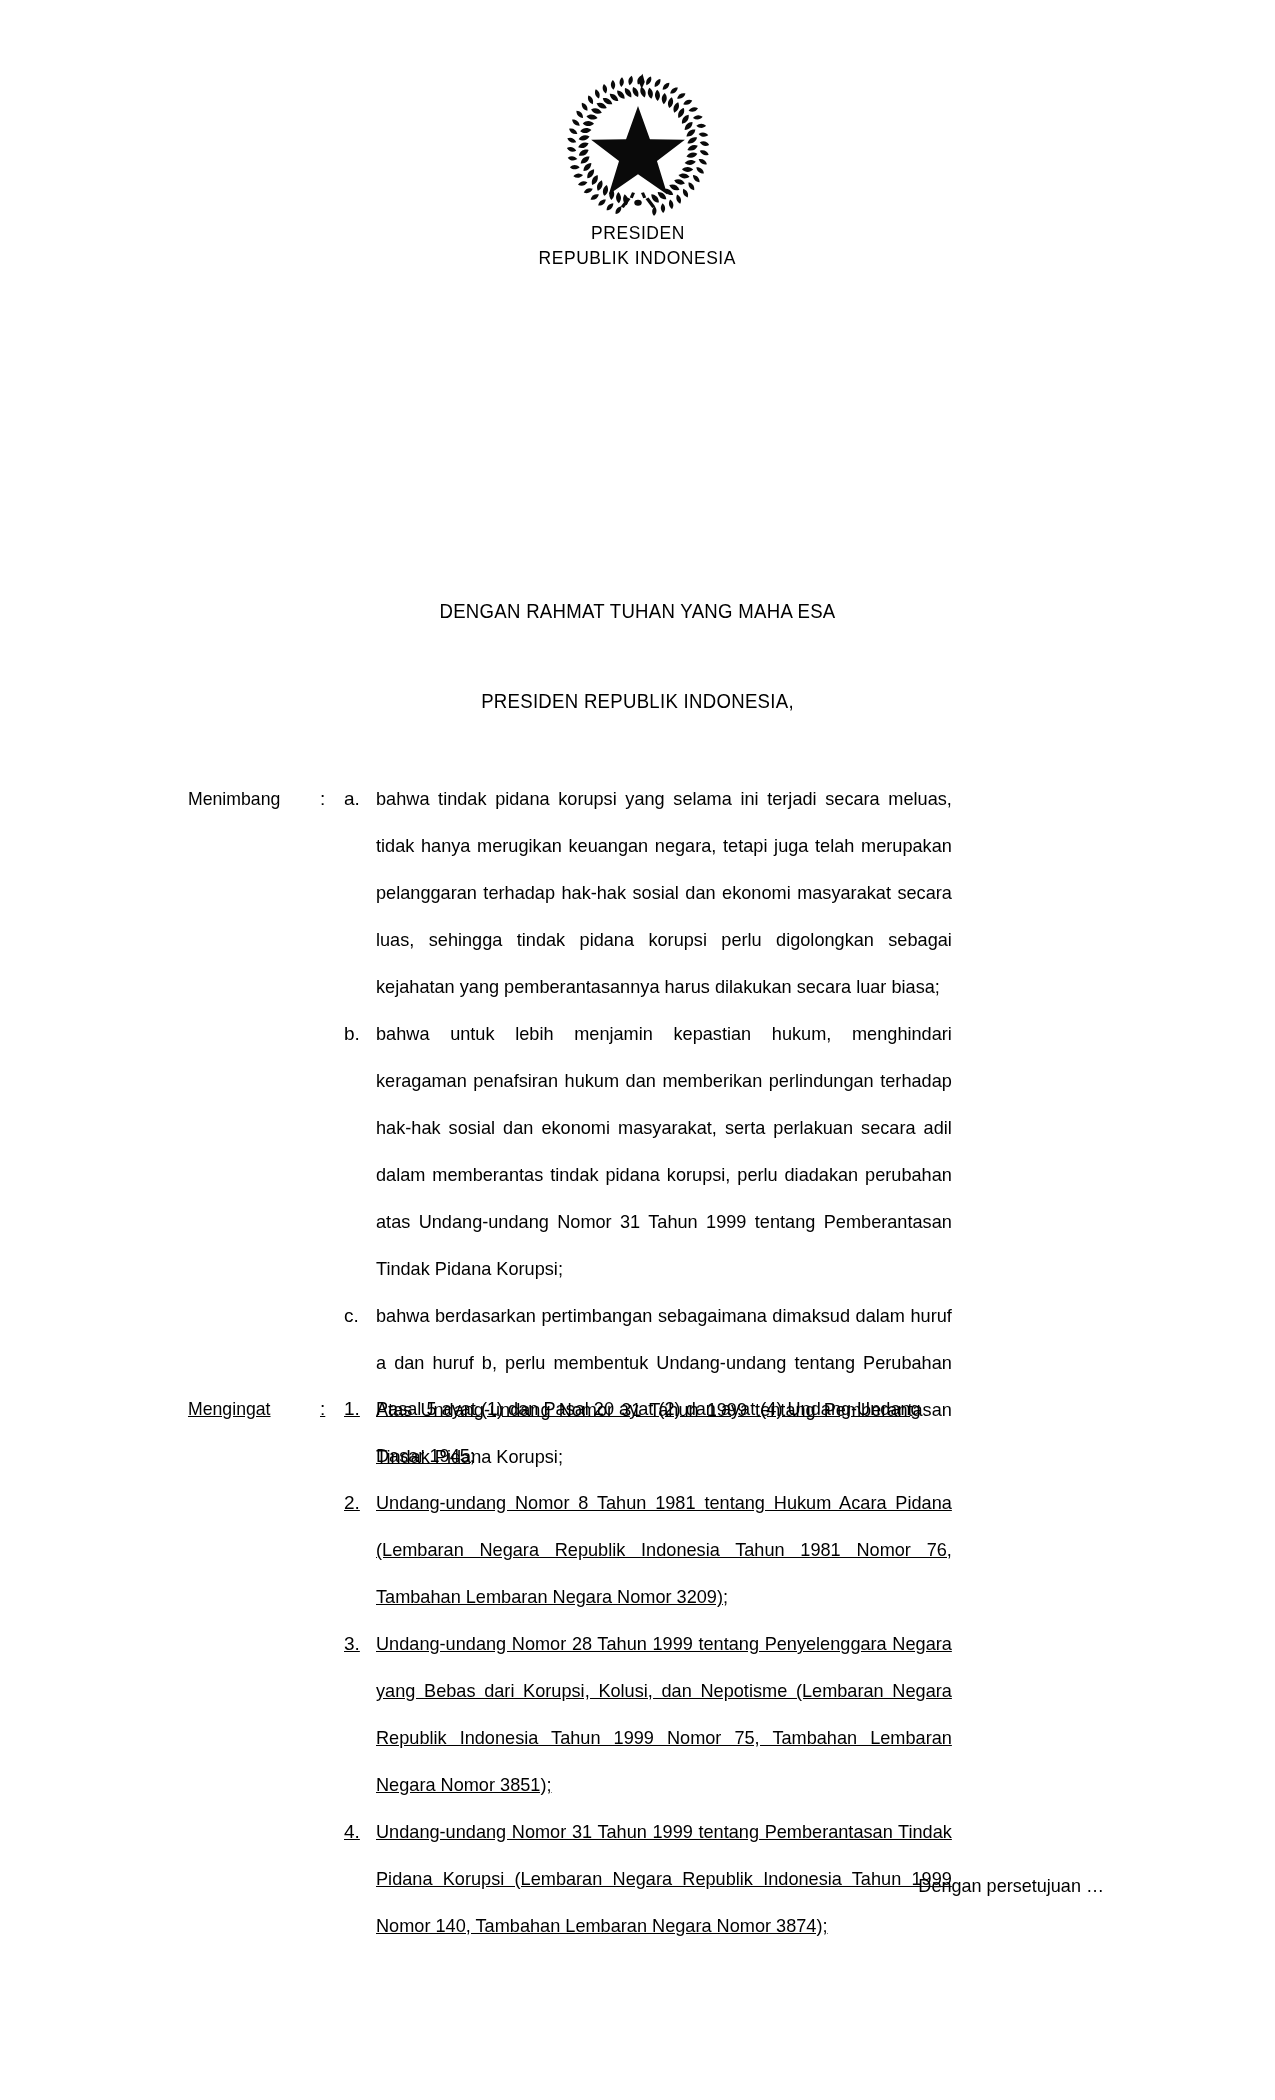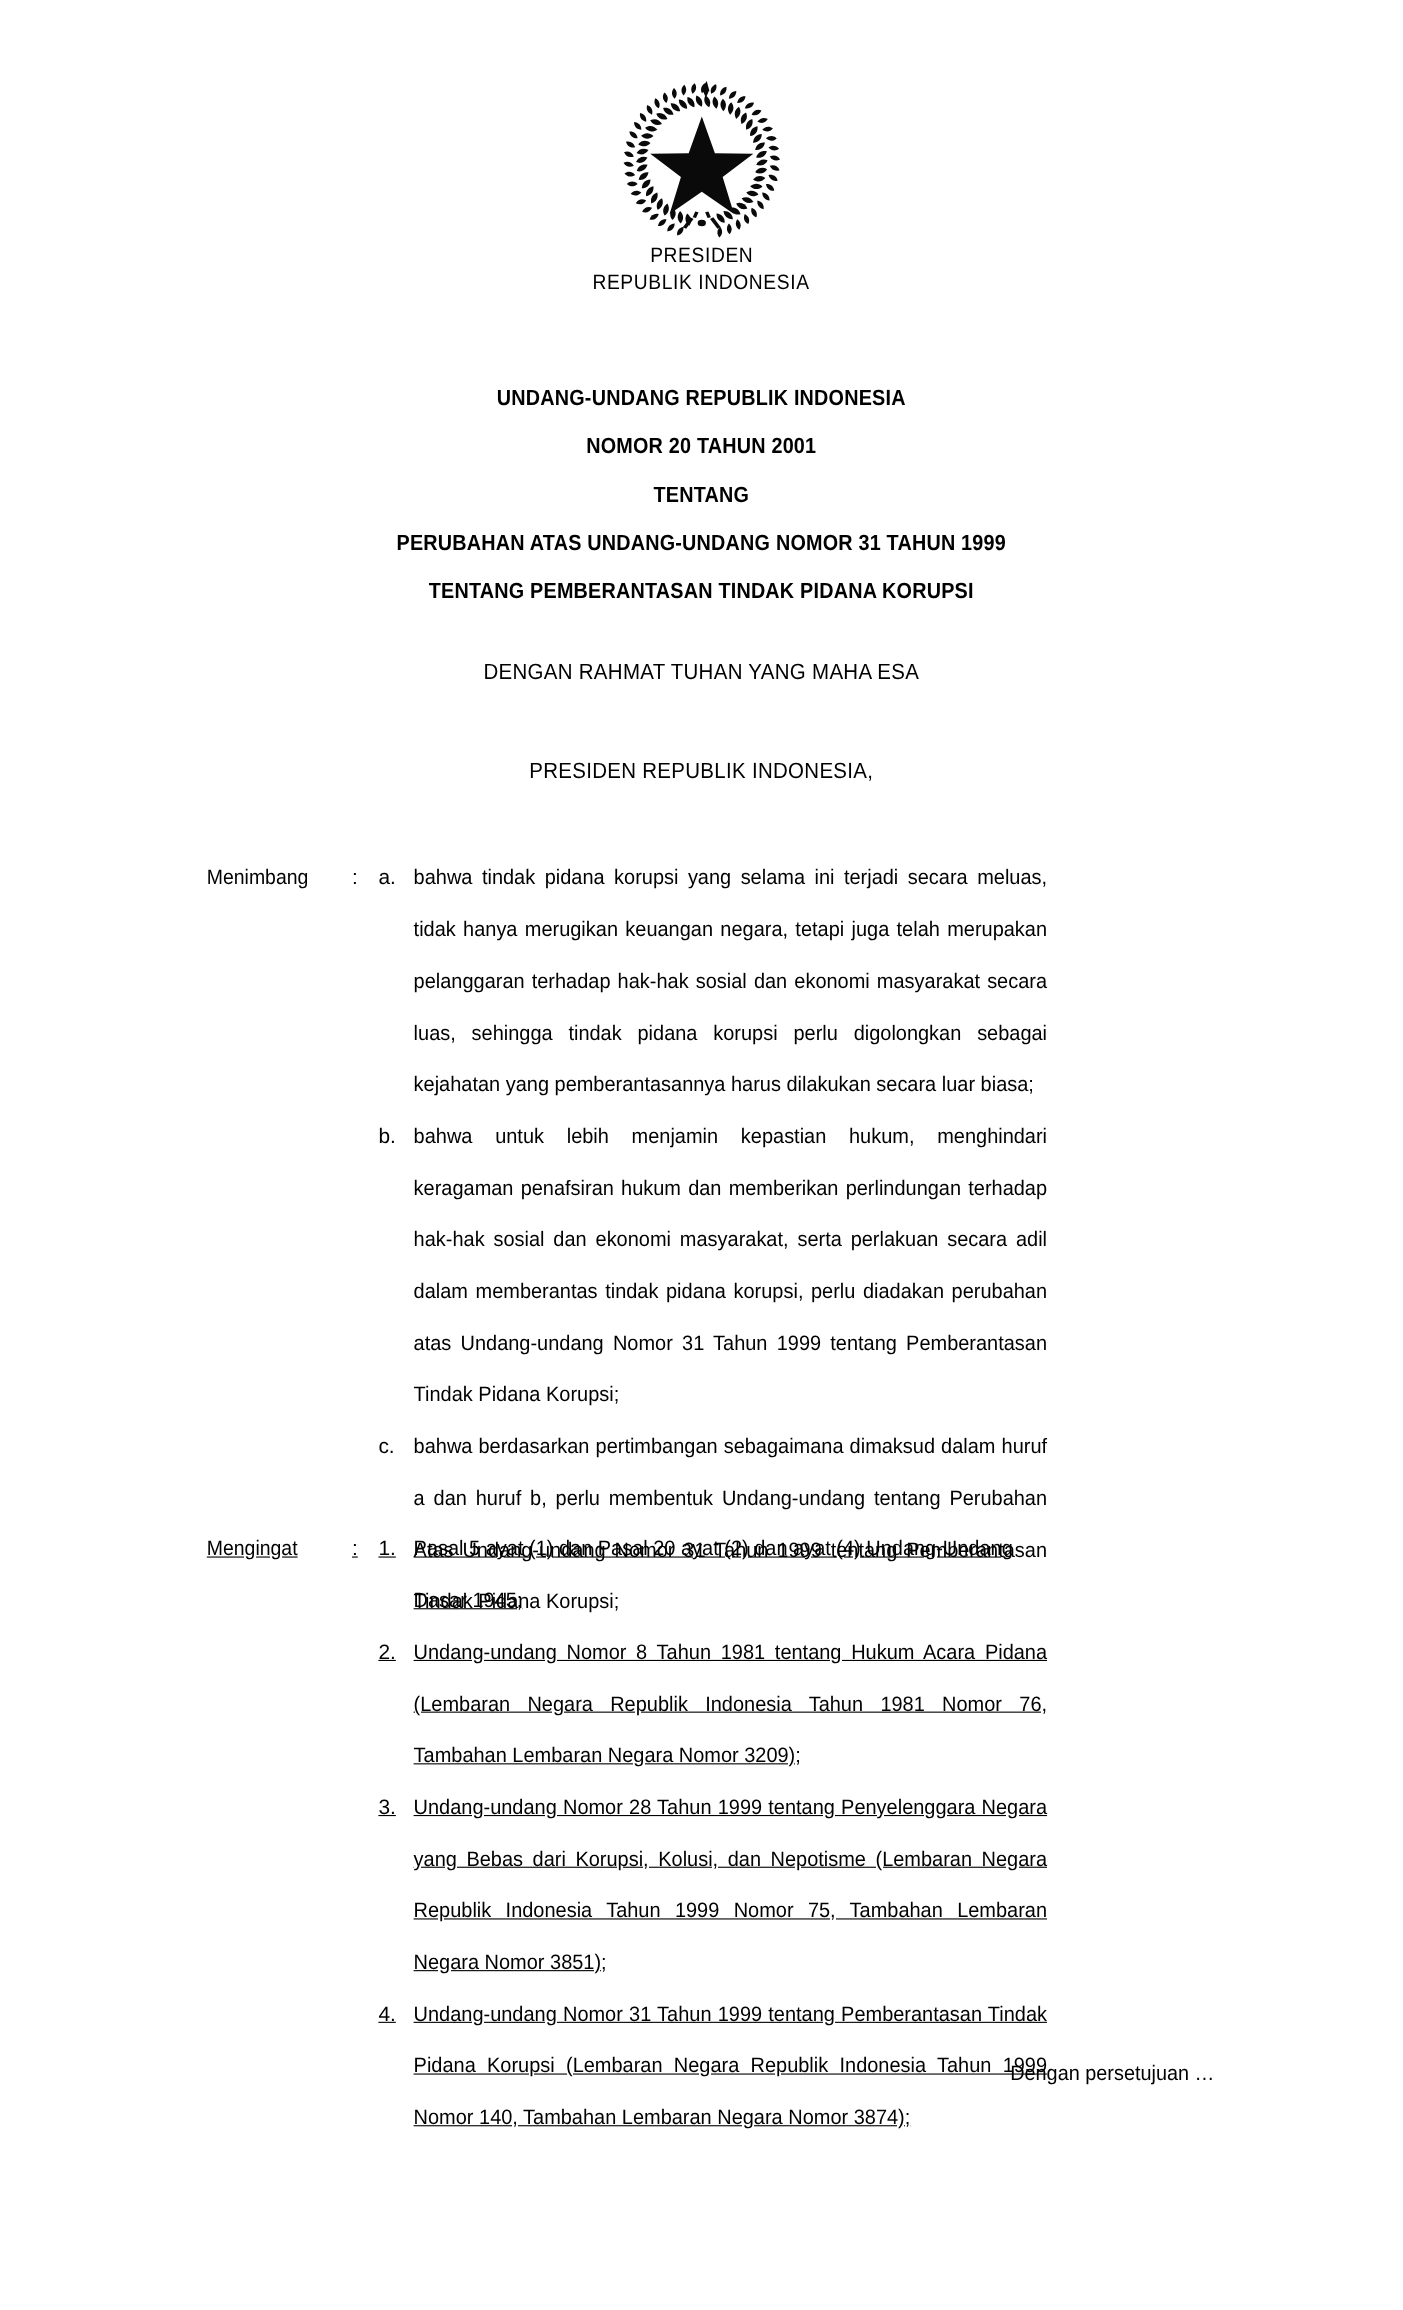--- a/index.html
+++ b/index.html
@@ -210,27 +210,20 @@
             <path d="M92,163 l-3,7 l4,1 l3,-7 z"></path>
             <path d="M108,163 l3,7 l-4,1 l-3,-7 z"></path>
           </g>
         </g>
       </svg>
     </span>
     <div class="org-line">PRESIDEN</div>
     <div class="org-line">REPUBLIK INDONESIA</div>
   </div>
 
-  <div class="titles">
-    <div class="title-line">UNDANG-UNDANG REPUBLIK INDONESIA</div>
-    <div class="title-line">NOMOR 20 TAHUN 2001</div>
-    <div class="title-line">TENTANG</div>
-    <div class="title-line">PERUBAHAN ATAS UNDANG-UNDANG NOMOR 31 TAHUN 1999</div>
-    <div class="title-line">TENTANG PEMBERANTASAN TINDAK PIDANA KORUPSI</div>
-  </div>
 
   <div class="subtitle sub-1">DENGAN RAHMAT TUHAN YANG MAHA ESA</div>
   <div class="subtitle sub-2">PRESIDEN REPUBLIK INDONESIA,</div>
 
   <div class="section sec-menimbang">
     <div class="clause">
       <div class="sec-label">Menimbang</div>
       <div class="sec-colon">:</div>
       <div class="items">
         <div class="item">

